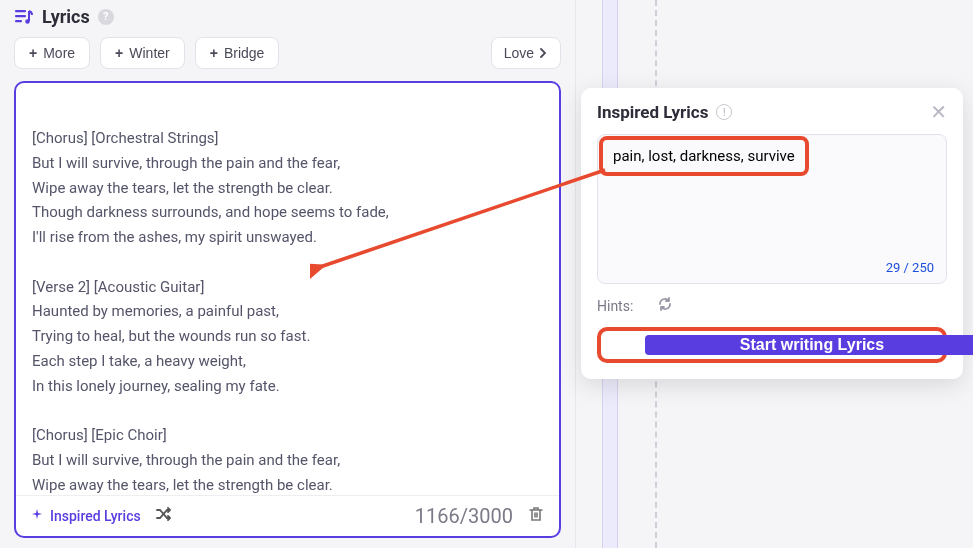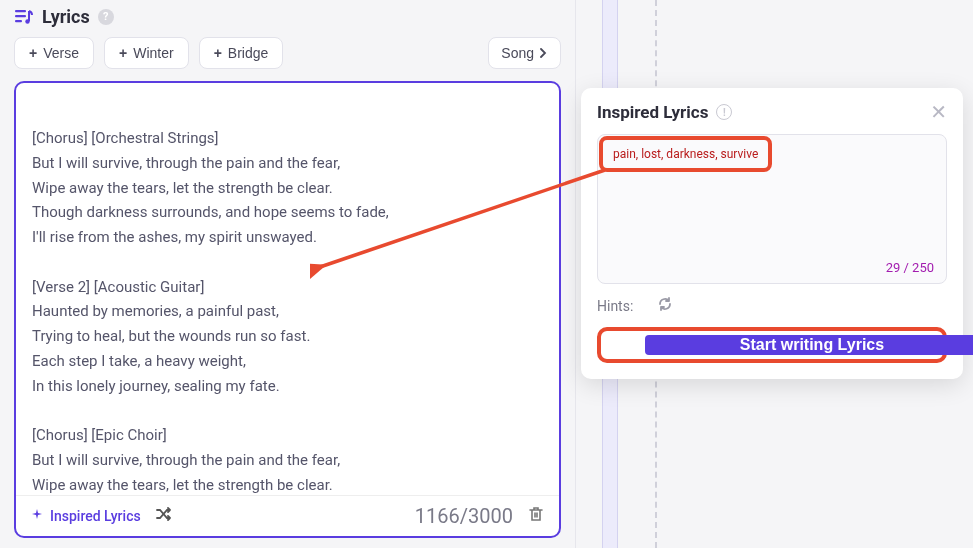--- a/index.html
+++ b/index.html
@@ -175,28 +175,28 @@
     padding: 12px 12px 28px 12px;
     min-height: 150px;
     margin-bottom: 12px;
   }
   .prompt-highlight {
     position: absolute;
     top: 1px; left: 1px;
     border: 4px solid #e84a2f;
     border-radius: 8px;
     padding: 7px 10px;
-    font-size: 12px;
-    color: #b91c1c;
+    font-size: 15px;
+    color: #000000;
     background: #fafafc;
   }
   .prompt-count {
     position: absolute;
     bottom: 8px; right: 12px;
-    font-size: 13px; color: #a21caf;
+    font-size: 13px; color: #1d4ed8;
   }
   .hints-row {
     display: flex; align-items: center; gap: 24px;
     font-size: 14px; margin-bottom: 12px;
   }
   .hints-label { color: #7a7a88; }
   .hints-text { color: #4a4a5a; flex: 1; }
   .refresh-icon { color: #9a9aa6; cursor: pointer; }
   .cta-wrap {
     border: 4px solid #e84a2f;
@@ -240,33 +240,33 @@
             <path d="M15 4 Q18 5 18 8" stroke="#5a3de0" stroke-width="2" fill="none"></path>
           </svg>
       </span>
       <span class="header-title">Lyrics</span>
       <span class="help-icon">?</span>
     </div>
 
     <div class="btn-row">
       <button class="pill-btn">
         <span class="plus">+</span>
-        <span>Verse</span>
+        <span>More</span>
       </button>
       <button class="pill-btn">
         <span class="plus">+</span>
         <span>Winter</span>
       </button>
       <button class="pill-btn">
         <span class="plus">+</span>
         <span>Bridge</span>
       </button>
       <div class="spacer"></div>
       <button class="more-btn">
-        <span>Song</span>
+        <span>Love</span>
         <span>
           <svg width="10" height="10" viewBox="0 0 10 10">
               <path d="M3 1 L7 5 L3 9" stroke="#4a4a5a" stroke-width="1.8" fill="none" stroke-linecap="round"></path>
             </svg>
         </span>
       </button>
     </div>
 
     <div class="editor-wrap">
       <textarea class="editor" style="">[Chorus] [Orchestral Strings]

